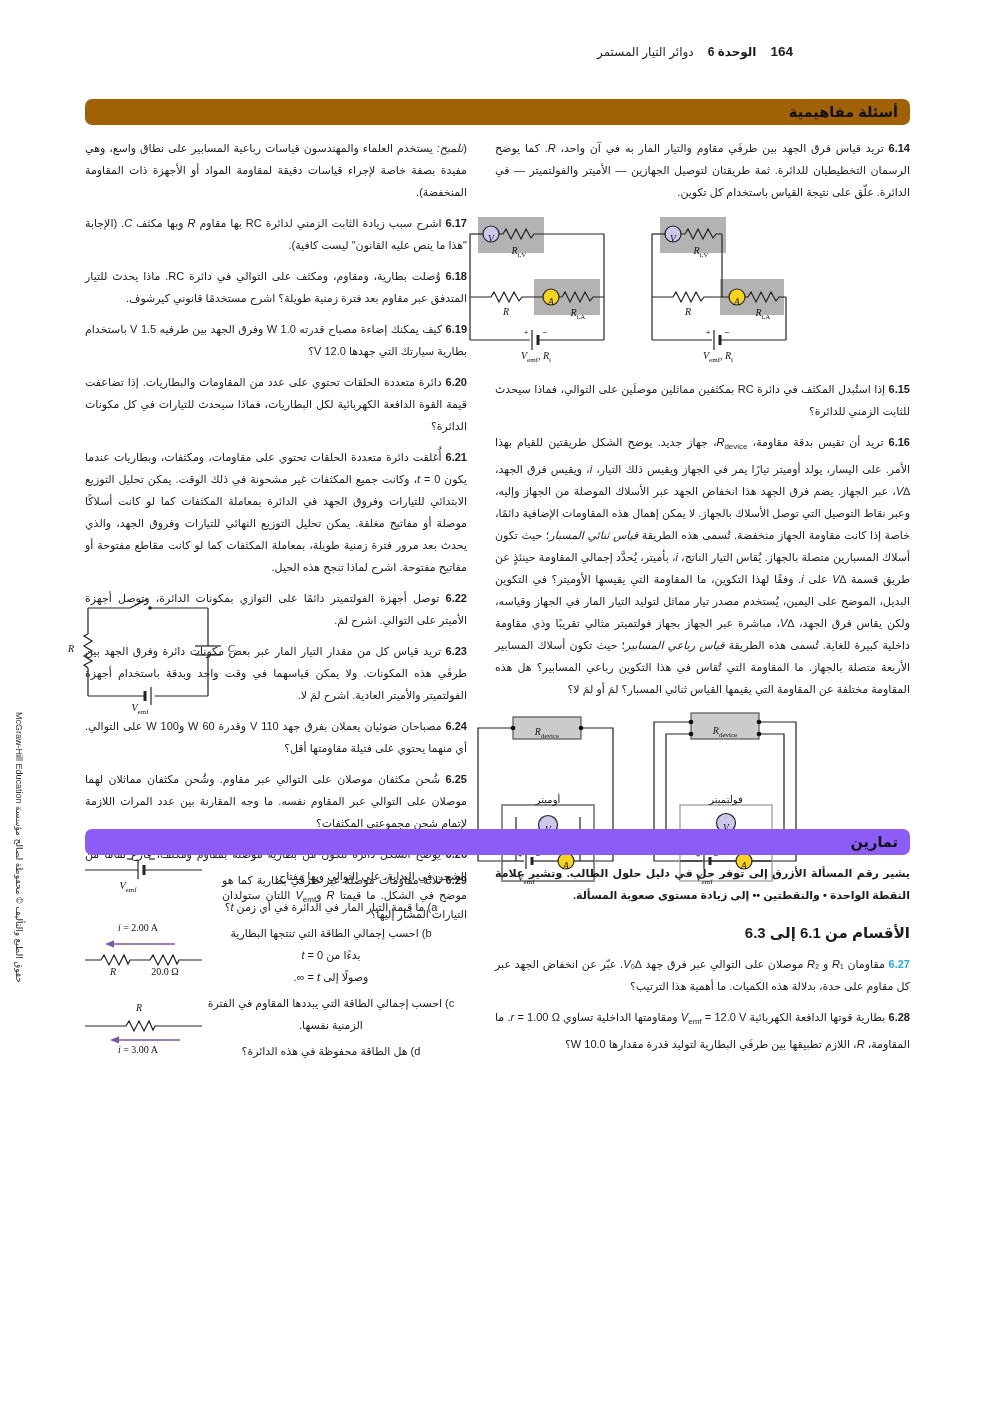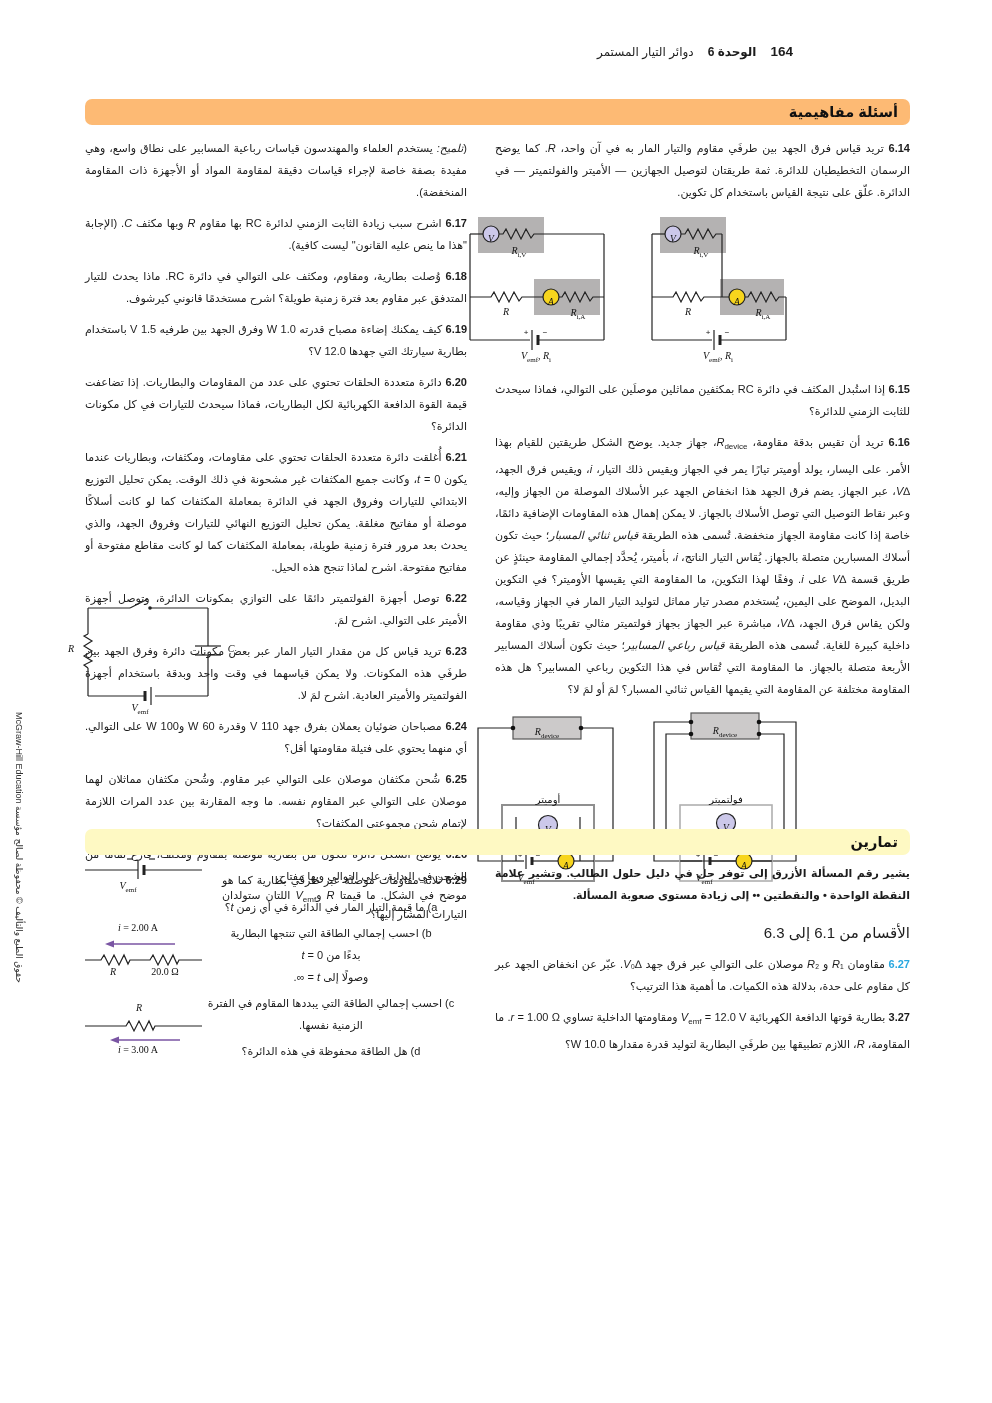--- a/index.html
+++ b/index.html
@@ -25,21 +25,21 @@
   .colR{top:137px;right:82px;width:415px;}
   .colL{top:137px;left:85px;width:382px;}
   .colR2{top:862px;right:82px;width:415px;}
   .prob{margin:0 0 9px 0;}
   .num{font-weight:bold;}
   .blue{color:#29a8e0;}
   .hint i{font-style:italic;}
   .parts{width:272px;}
   .part{margin:0 0 4px 0;text-align:center;}
   .intro{font-weight:bold;margin:0 0 4px 0;}
-  .sec-title{font-size:15px;font-weight:normal;margin:16px 0 9px 0;text-align:right;}
+  .sec-title{font-size:15px;font-weight:bold;margin:16px 0 9px 0;text-align:right;}
   .p629{position:absolute;left:222px;top:862px;width:245px;font-size:11px;line-height:14.6px;text-align:justify;}
   
   .figwrap{position:relative;direction:ltr;}
   .f614{height:158px;margin:4px 0 8px 0;}
   .f614 .circuits{position:absolute;left:-33px;top:0;display:flex;gap:32px;}
   .f616{height:184px;margin:2px 0 0 0;}
   .f616 .circuits{position:absolute;left:-27px;top:0;display:flex;gap:20px;}
   .circ{position:relative;width:150px;height:152px;}
   .circ2{position:relative;width:158px;height:178px;}
   .fig626abs{position:absolute;left:58px;top:592px;width:195px;height:140px;direction:ltr;}
@@ -62,21 +62,21 @@
 <div class="page">
 
   <div class="copyright">حقوق الطبع والتأليف © محفوظة لصالح مؤسسة McGraw-Hill Education</div>
 
   <div class="header">
     <span class="hdr-num">164</span>
     <span class="hdr-unit">الوحدة 6</span>
     <span class="hdr-chapter">دوائر التيار المستمر</span>
   </div>
 
-  <div class="banner b1" style="background:#fdba74">
+  <div class="banner b1" style="background:#a16207">
     <span>أسئلة مفاهيمية</span>
   </div>
 
   <div class="col colR">
 
     <p class="prob"><b class="num">6.14</b> <span>تريد قياس فرق الجهد بين طرفَي مقاوم والتيار المار به في آن واحد، <i>R</i>. كما يوضح الرسمان التخطيطيان للدائرة. ثمة طريقتان لتوصيل الجهازين — الأميتر والفولتميتر — في الدائرة. علّق على نتيجة القياس باستخدام كل تكوين.</span></p>
 
     <div class="figwrap f614">
       <div class="circuits">
 
@@ -242,29 +242,29 @@
       <path class="w" d="M87,104 H30"></path>
       <path class="w" d="M30,104 V76"></path>
       <path class="w" d="M30,76 L26,73 L34,69 L26,64 L34,59 L26,54 L34,49 L26,44 L30,42"></path>
       <path class="w" d="M30,42 V16"></path>
     </svg>
     <div class="flbl" style="left:13px;top:51px"><i>R</i></div>
     <div class="flbl" style="left:173px;top:51px"><i>C</i></div>
     <div class="flbl" style="left:82px;top:110px"><i>V</i><sub>emf</sub></div>
   </div>
 
-  <div class="banner b2" style="background:#fef9c3">
+  <div class="banner b2" style="background:#8b5cf6">
     <span>تمارين</span>
   </div>
 
   <div class="col colR2">
     <p class="intro">يشير رقم المسألة الأزرق إلى توفر حل في دليل حلول الطالب. وتشير علامة النقطة الواحدة • والنقطتين •• إلى زيادة مستوى صعوبة المسألة.</p>
     <h3 class="sec-title">الأقسام من 6.1 إلى 6.3</h3>
     <p class="prob"><b class="num blue">6.27</b> <span>مقاومان <i>R</i>₁ و <i>R</i>₂ موصلان على التوالي عبر فرق جهد ∆<i>V</i>₀. عبّر عن انخفاض الجهد عبر كل مقاوم على حدة، بدلالة هذه الكميات. ما أهمية هذا الترتيب؟</span></p>
-    <p class="prob"><b class="num">3.27</b> <span>بطارية قوتها الدافعة الكهربائية <i>V</i><sub>emf</sub> = 12.0 V ومقاومتها الداخلية تساوي <i>r</i> = 1.00 Ω. ما المقاومة، <i>R</i>، اللازم تطبيقها بين طرفَي البطارية لتوليد قدرة مقدارها 10.0 W؟</span></p>
+    <p class="prob"><b class="num">6.28</b> <span>بطارية قوتها الدافعة الكهربائية <i>V</i><sub>emf</sub> = 12.0 V ومقاومتها الداخلية تساوي <i>r</i> = 1.00 Ω. ما المقاومة، <i>R</i>، اللازم تطبيقها بين طرفَي البطارية لتوليد قدرة مقدارها 10.0 W؟</span></p>
   </div>
 
   <p class="p629"><b class="num">6.29</b> <span>ثلاثة مقاومات موصلة عبر طرفَي بطارية كما هو موضح في الشكل. ما قيمتا <i>R</i> و<i>V</i><sub>emf</sub> اللتان ستولدان التيارات المشار إليها؟</span></p>
 
   <div class="fig629abs">
     <svg width="135" height="202" viewBox="0 0 135 202">
       <path class="w" d="M5,14 H58"></path>
       <path class="w" d="M58,5 V23"></path>
       <path class="thick" d="M64,9 V19"></path>
       <path class="w" d="M64,14 H122"></path>

